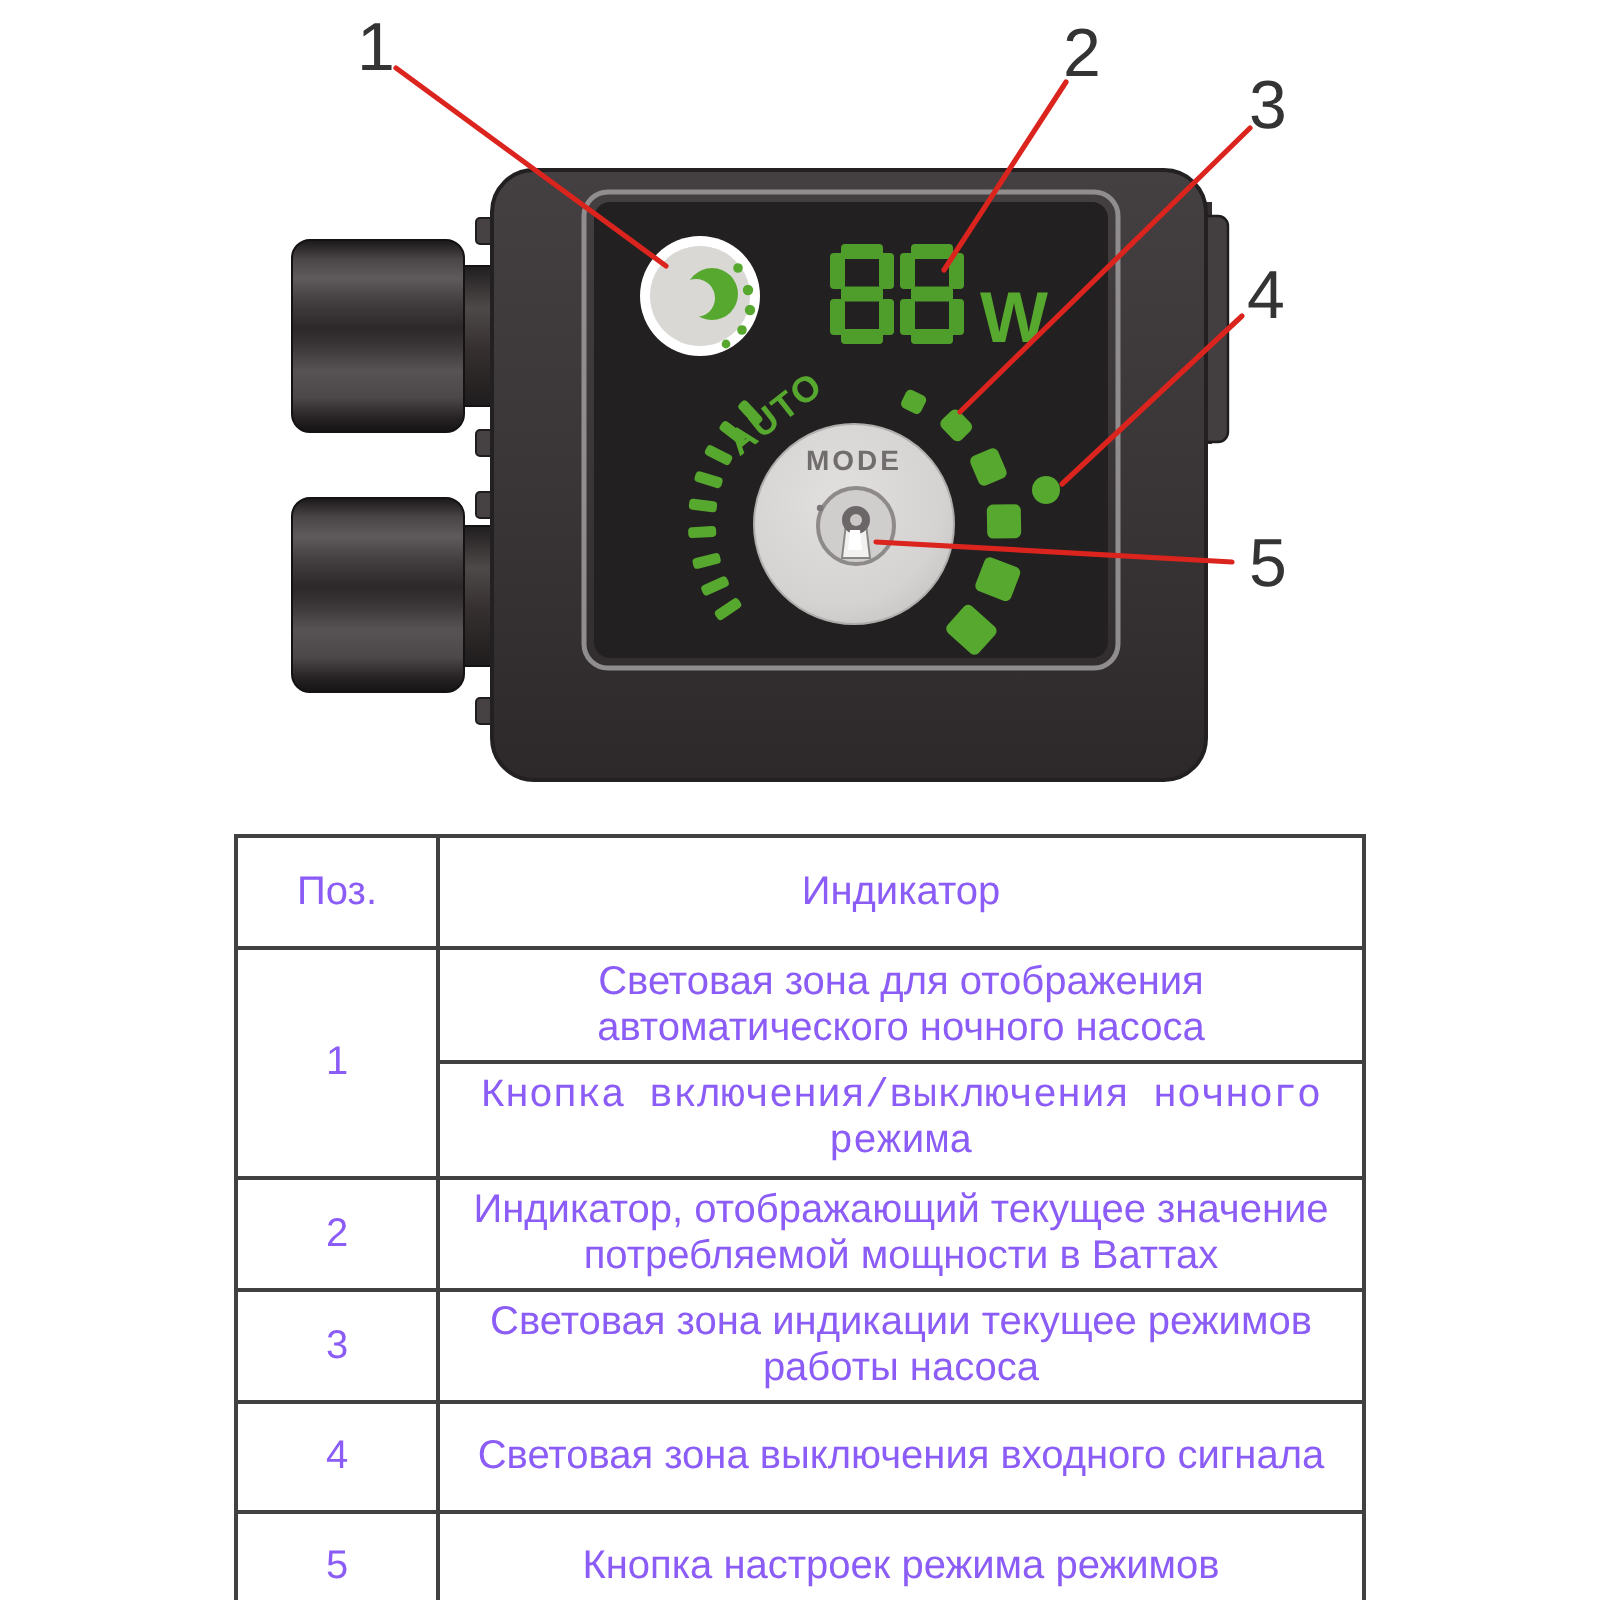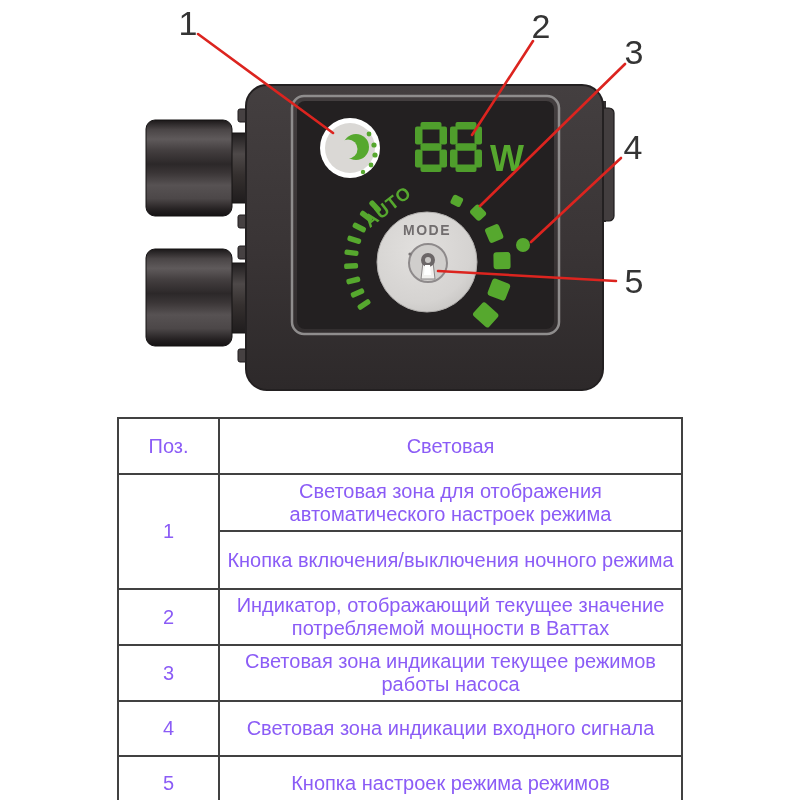--- a/index.html
+++ b/index.html
@@ -8,21 +8,21 @@
   .figure{position:absolute;left:0;top:0;width:800px;height:400px;}
   .figure svg{display:block;}
 
   
   table.desc{position:absolute;left:117px;top:417px;width:566px;
              border-collapse:collapse;table-layout:fixed;
              font-family:"Liberation Sans",sans-serif;color:#8b5cf6;}
   table.desc td{border:2px solid #414141;text-align:center;vertical-align:middle;
                 font-size:20px;line-height:1.15;padding:2px 6px;}
   td.pos{width:87px;}
-  .h54{height:50px;} .h55{height:51px;} .h56{height:52px;} .h53{height:49px;}
+  .h54{height:50px;} .h55{height:51px;} .h56{height:52px;font-family:Liberation Mono, monospace;} .h53{height:49px;}
 </style>
 </head>
 <body>
 
 <div class="page">
 
   <div class="figure">
   <svg width="800" height="400" viewBox="0 0 800 400">
     <defs>
       <linearGradient id="bodyGrad" x1="0" y1="0" x2="0" y2="1">
@@ -166,40 +166,40 @@
       <text x="633" y="159">4</text>
       <text x="634" y="293">5</text>
     </g>
   </svg>
   </div>
 
   <table class="desc">
     <tbody>
         <tr>
       <td class="pos h54">Поз.</td>
-      <td class="h54">Световая</td>
+      <td class="h54">Индикатор</td>
     </tr>
     <tr>
       <td class="pos" rowspan="2">1</td>
-      <td class="h55">Световая зона для отображения автоматического настроек режима</td>
+      <td class="h55">Световая зона для отображения автоматического ночного насоса</td>
     </tr>
     <tr>
       <td class="h56">Кнопка включения/выключения ночного режима</td>
     </tr>
     <tr>
       <td class="pos h54">2</td>
       <td class="h54">Индикатор, отображающий текущее значение потребляемой мощности в Ваттах</td>
     </tr>
     <tr>
       <td class="pos h54">3</td>
       <td class="h54">Световая зона индикации текущее режимов работы насоса</td>
     </tr>
     <tr>
       <td class="pos h53">4</td>
-      <td class="h53">Световая зона индикации входного сигнала</td>
+      <td class="h53">Световая зона выключения входного сигнала</td>
     </tr>
     <tr>
       <td class="pos h53">5</td>
       <td class="h53">Кнопка настроек режима режимов</td>
     </tr>
   </tbody>
     </table>
 
 </div>
 

